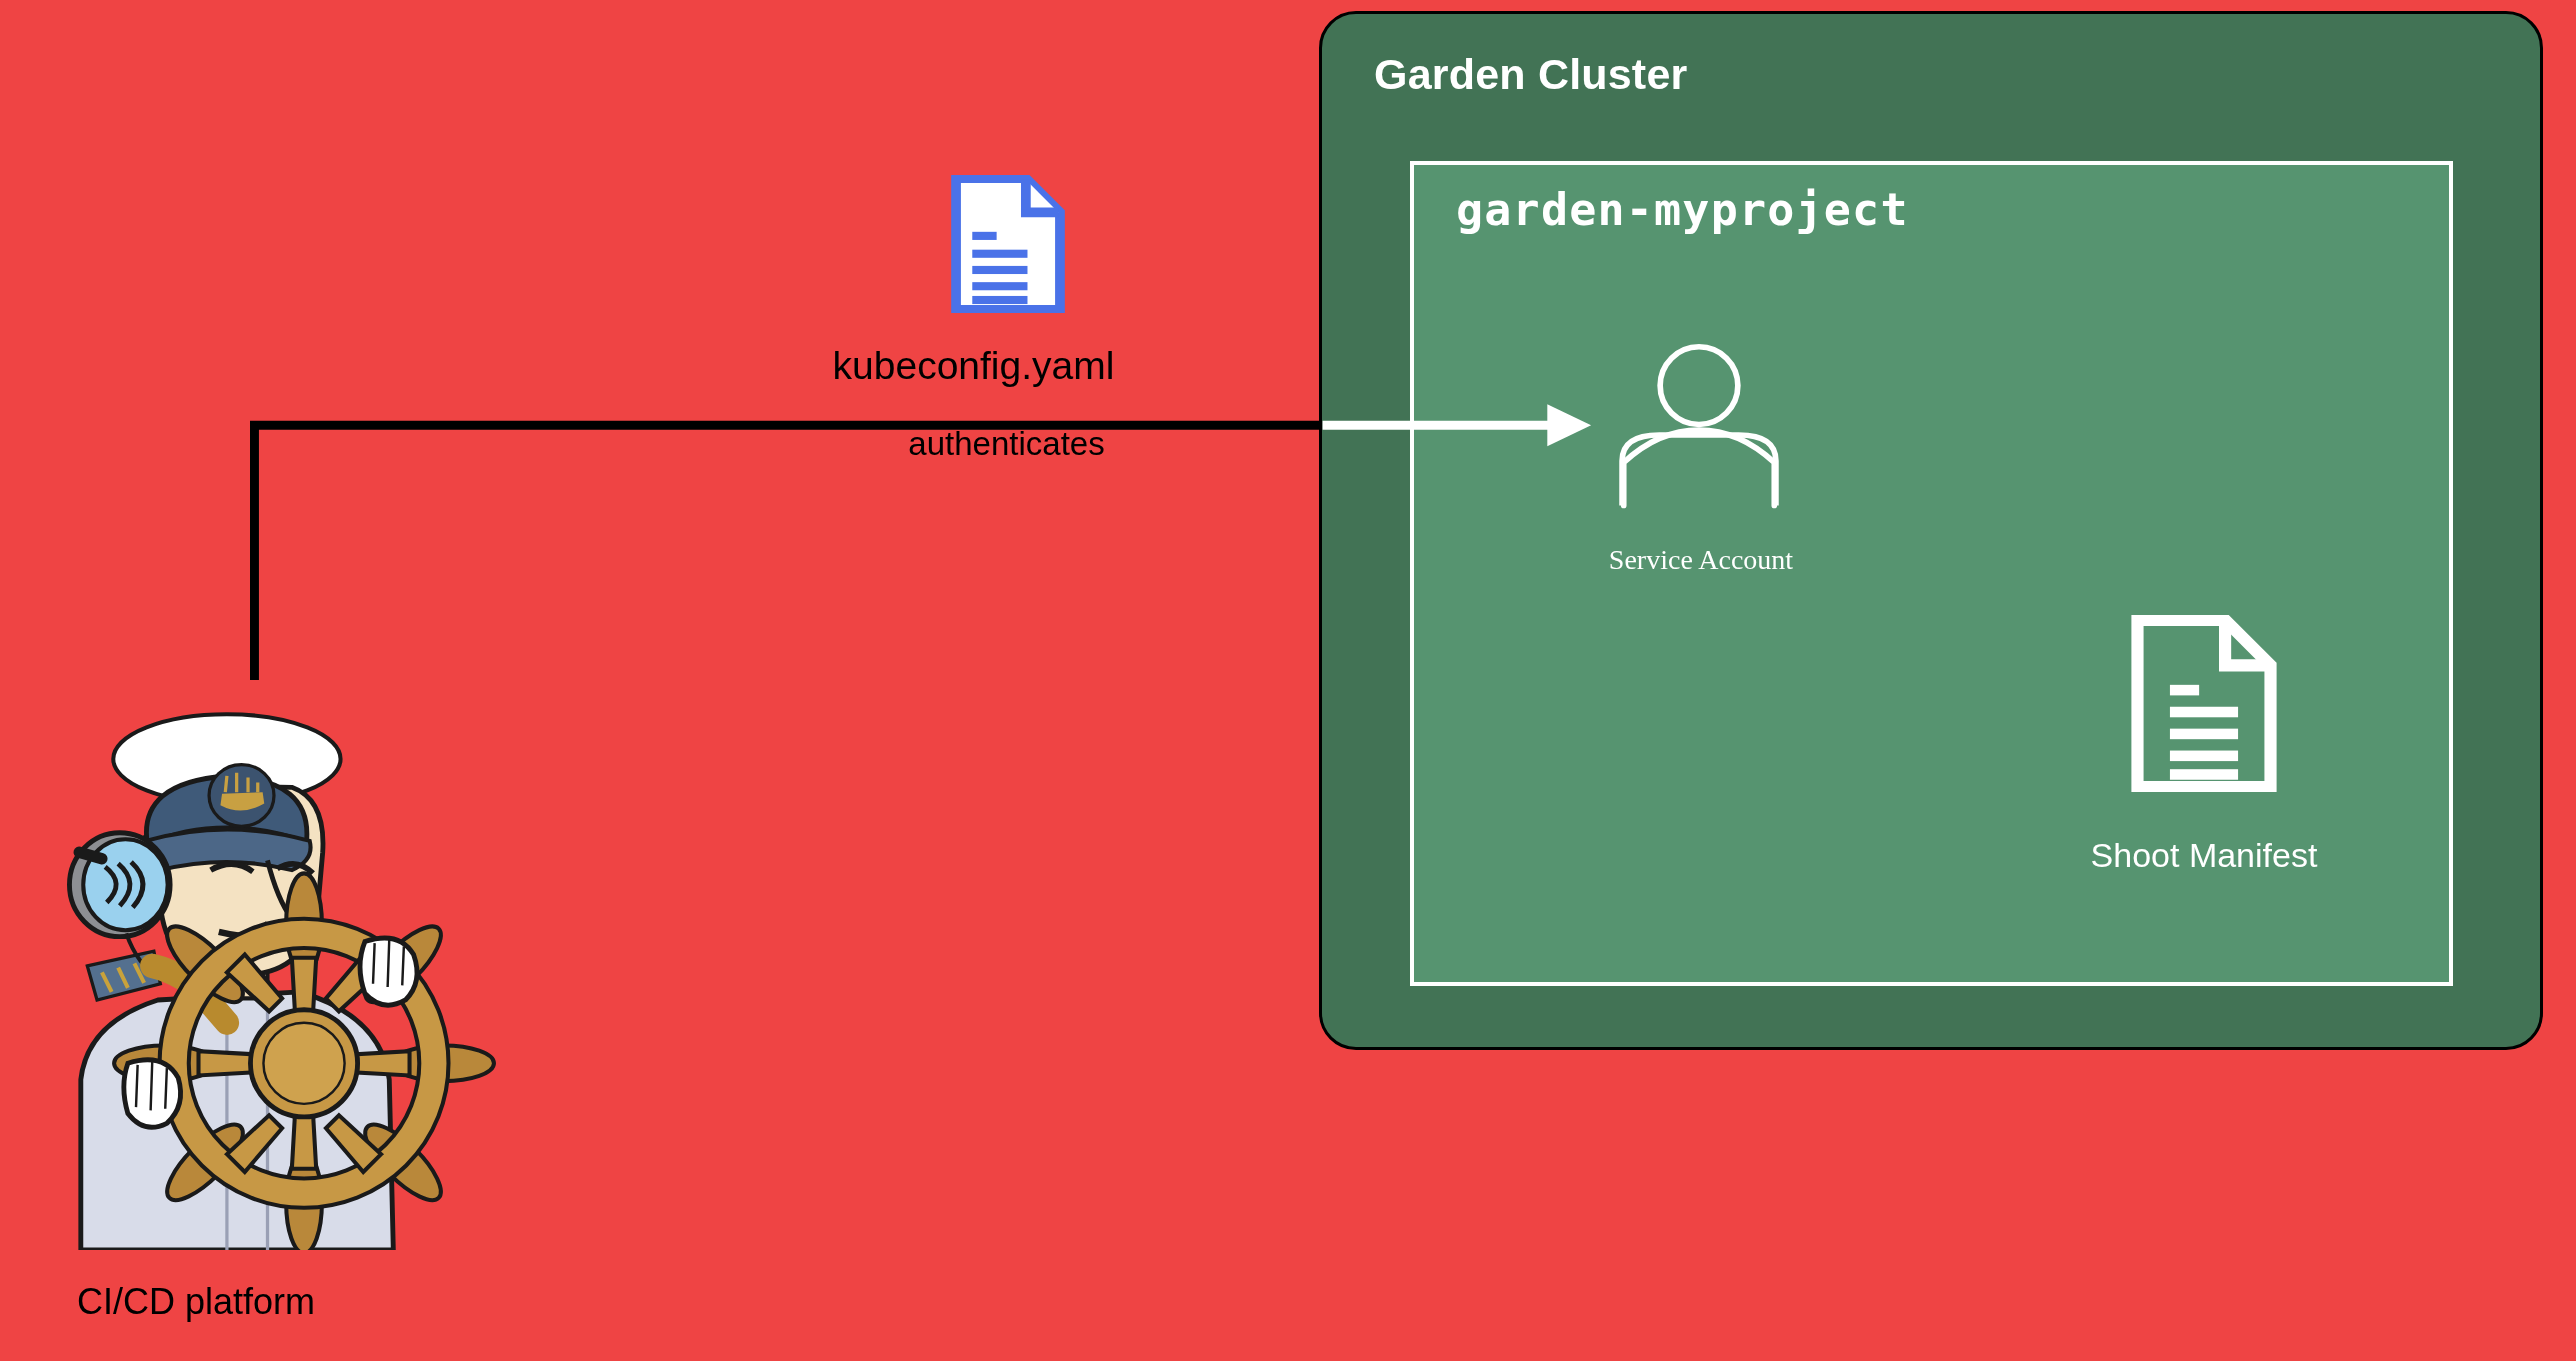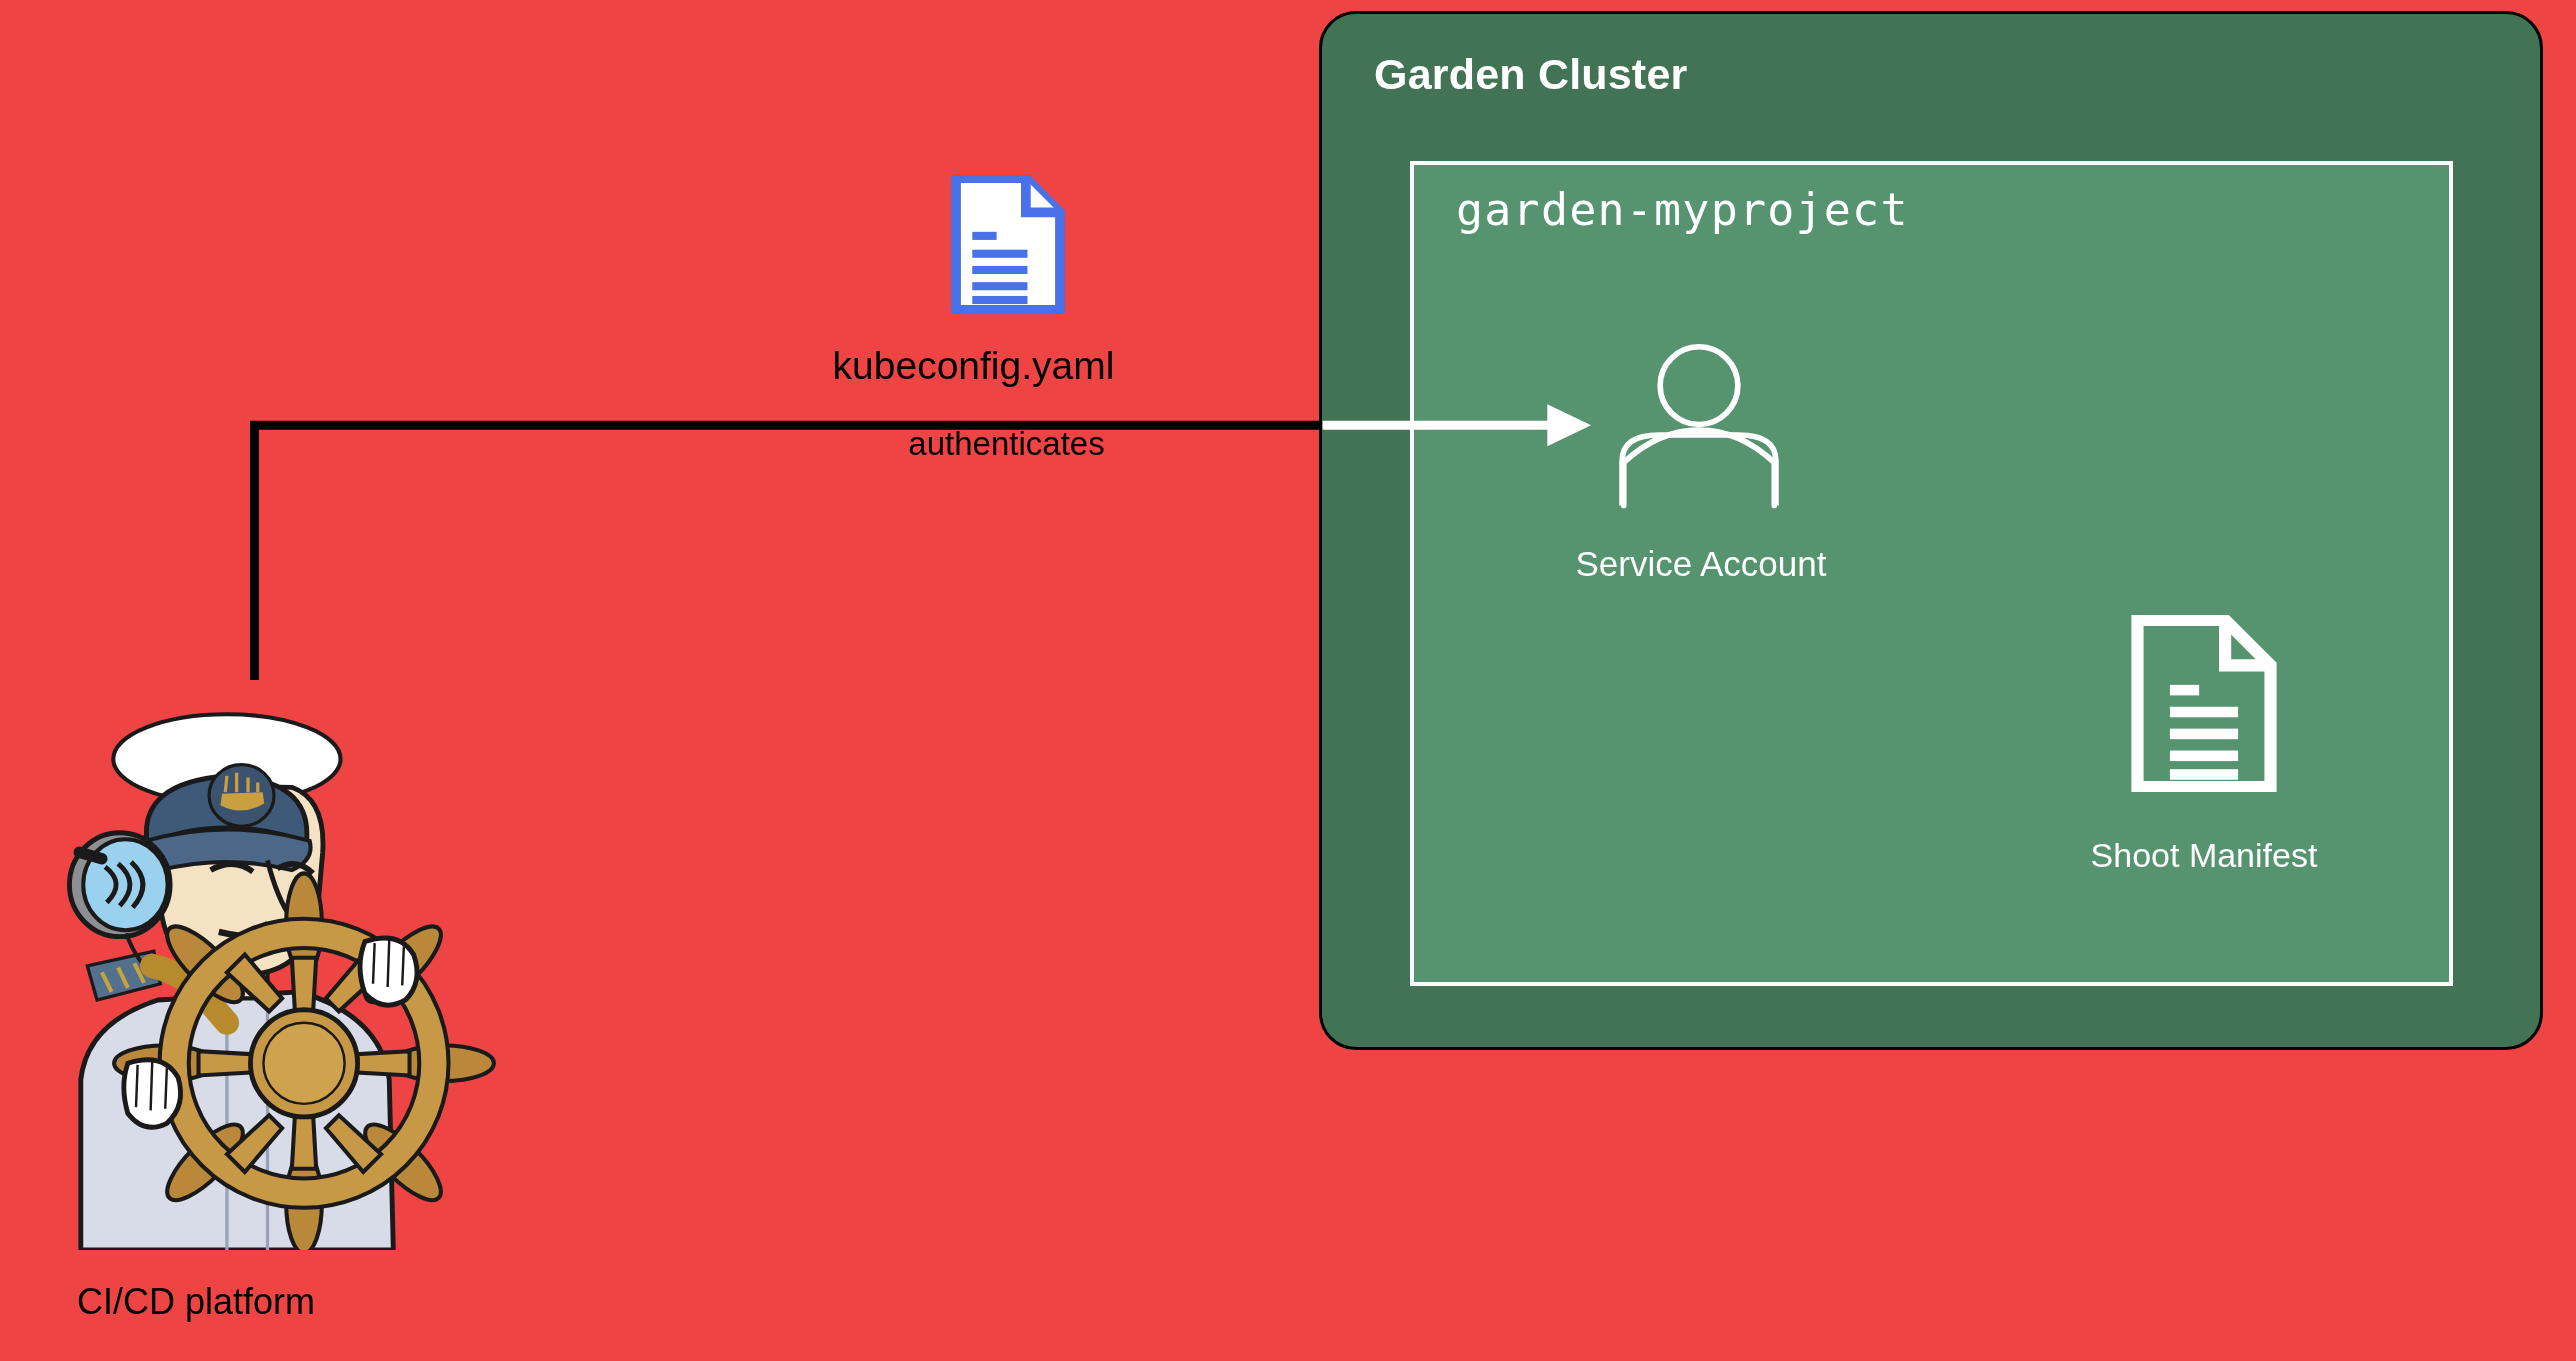--- a/index.html
+++ b/index.html
@@ -51,43 +51,44 @@
     background: #569470;
     border: 4px solid #ffffff;
     box-sizing: border-box;
   }
   .ns-title {
     position: absolute;
     left: 1456px;
     top: 183px;
     font-family: "DejaVu Sans Mono", "Liberation Mono", monospace;
     font-size: 45px;
-    font-weight: normal;
+    font-weight: bold;
     color: #ffffff;
     letter-spacing: 1.2px;
     white-space: nowrap;
   }
 
   
   .sa-icon {
     position: absolute;
     left: 1614px;
     top: 339px;
     width: 170px;
     height: 175px;
   }
   .sa-label {
     position: absolute;
     left: 1490px;
     top: 544px;
     width: 422px;
     text-align: center;
-    font-size: 35px;
+    font-size: 28px;
     color: #ffffff;
     white-space: nowrap;
+    font-family: Liberation Serif, serif;
   }
 
   
   .shoot-icon {
     position: absolute;
     left: 2131px;
     top: 615px;
     width: 146px;
     height: 177px;
   }

